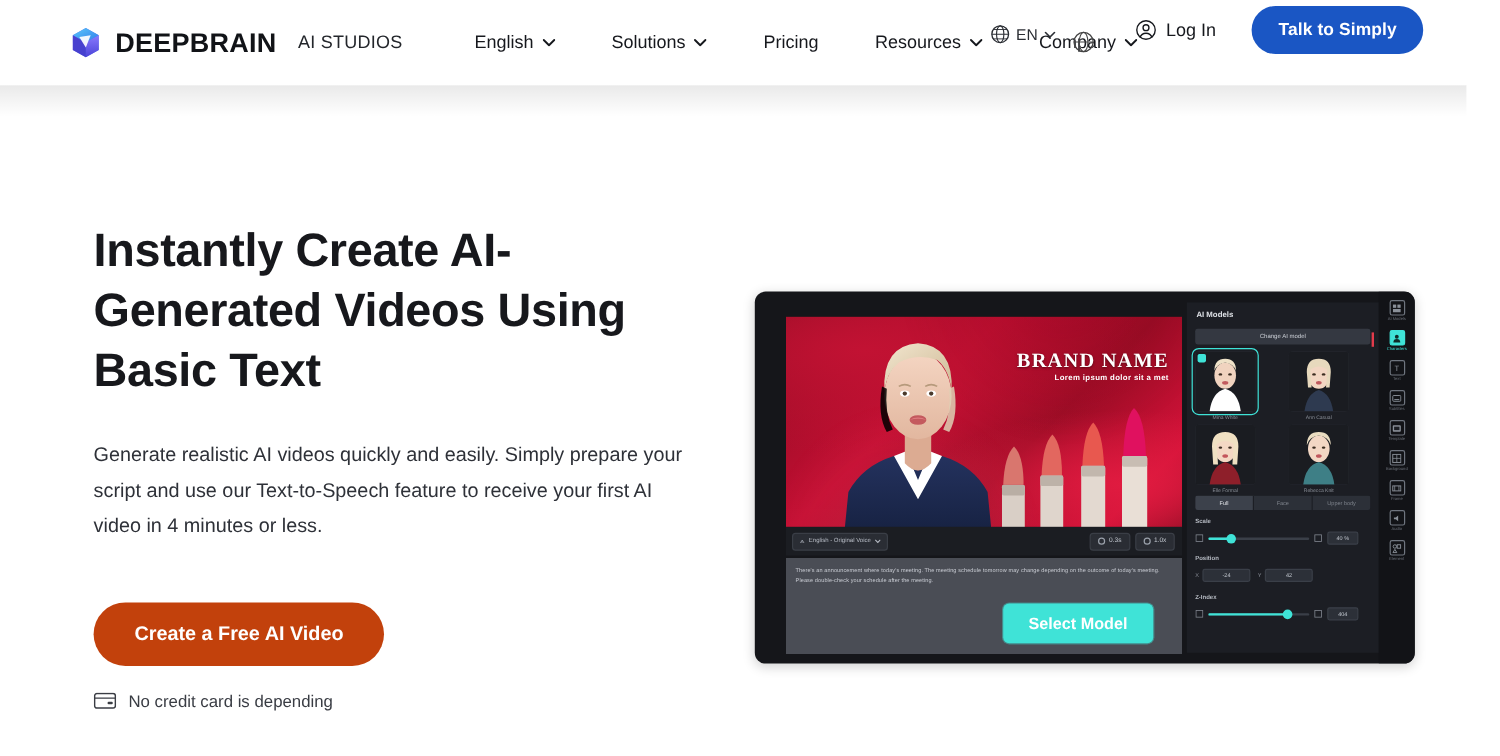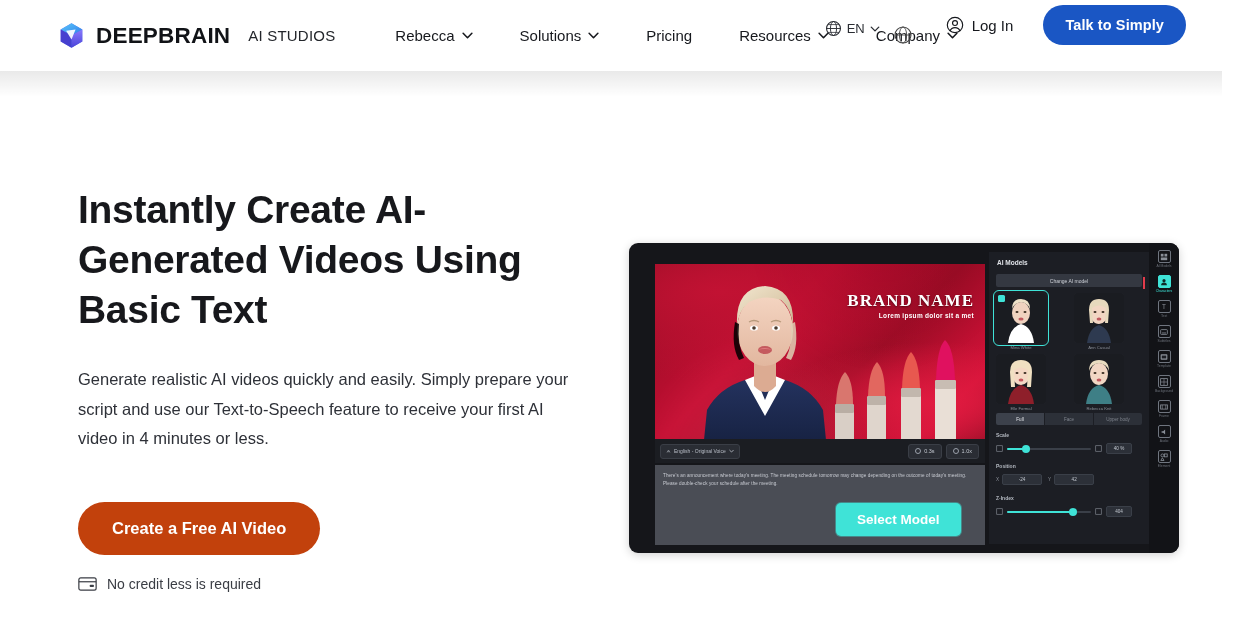--- a/index.html
+++ b/index.html
@@ -271,21 +271,21 @@
           <path d="M20 20 L4 11 L4 29 L20 38 Z" fill="#4338C9" opacity=".85"></path>
           <path d="M12 13 L26 11 L20 26 Z" fill="#ffffff" opacity=".92"></path>
         </svg>
       </span>
       <span class="brand-name">DEEPBRAIN</span>
       <span class="brand-sub">AI STUDIOS</span>
     </div>
 
     <nav class="nav">
       <div class="nav-item">
-        <span>Rebecca</span>
+        <span>English</span>
         <svg class="chev" viewBox="0 0 12 8">
             <path d="M1 1.5 L6 6.5 L11 1.5" fill="none" stroke="#16181d" stroke-width="1.8" stroke-linecap="round" stroke-linejoin="round"></path>
           </svg>
       </div>
       <div class="nav-item">
         <span>Solutions</span>
         <svg class="chev" viewBox="0 0 12 8">
             <path d="M1 1.5 L6 6.5 L11 1.5" fill="none" stroke="#16181d" stroke-width="1.8" stroke-linecap="round" stroke-linejoin="round"></path>
           </svg>
       </div>
@@ -346,21 +346,21 @@
     <div class="hero-left">
       <h1 class="hero-title">Instantly Create AI-Generated Videos Using Basic Text</h1>
       <p class="hero-sub">Generate realistic AI videos quickly and easily. Simply prepare your script and use our Text-to-Speech feature to receive your first AI video in 4 minutes or less.</p>
       <button class="cta-free">Create a Free AI Video</button>
       <div class="nocard">
         <svg class="card-ic" viewBox="0 0 22 16">
           <rect x="1" y="1" width="20" height="14" rx="2.2" fill="none" stroke="#3a3d44" stroke-width="1.4"></rect>
           <line x1="1" y1="5.4" x2="21" y2="5.4" stroke="#3a3d44" stroke-width="1.4"></line>
           <rect x="13.5" y="9" width="5" height="2.4" rx="1" fill="#3a3d44"></rect>
         </svg>
-        <span>No credit less is required</span>
+        <span>No credit card is depending</span>
       </div>
     </div>
   </div>
 
   <div class="preview">
 
     <div class="pv-canvas">
       <div class="lip-bg"></div>
       <div class="silk"></div>
 

